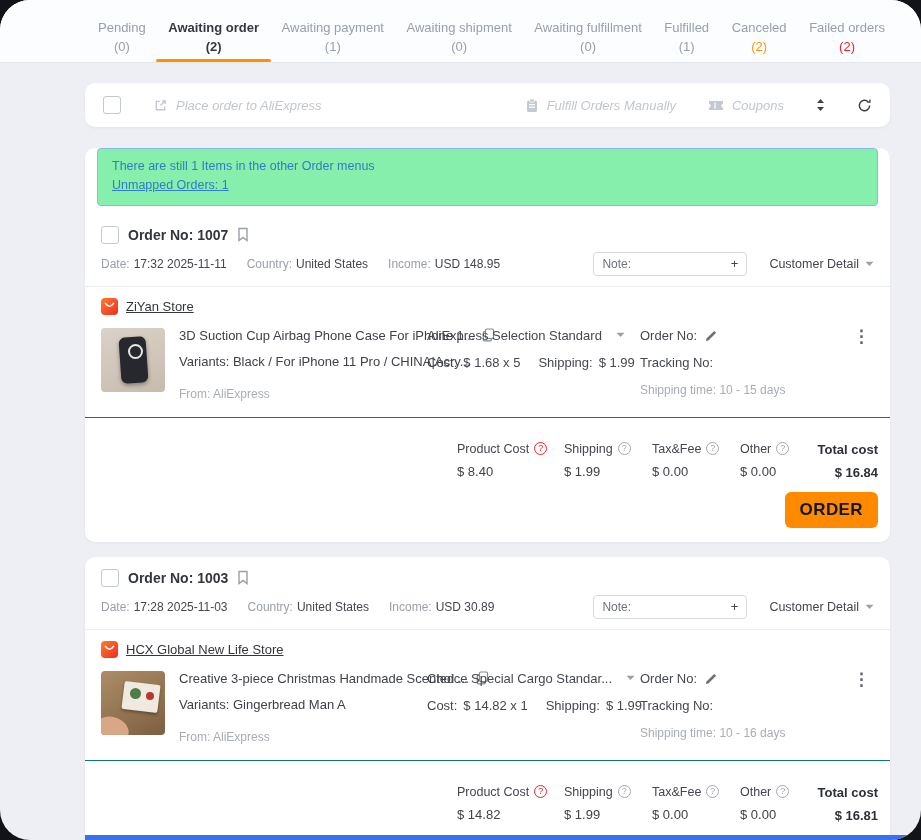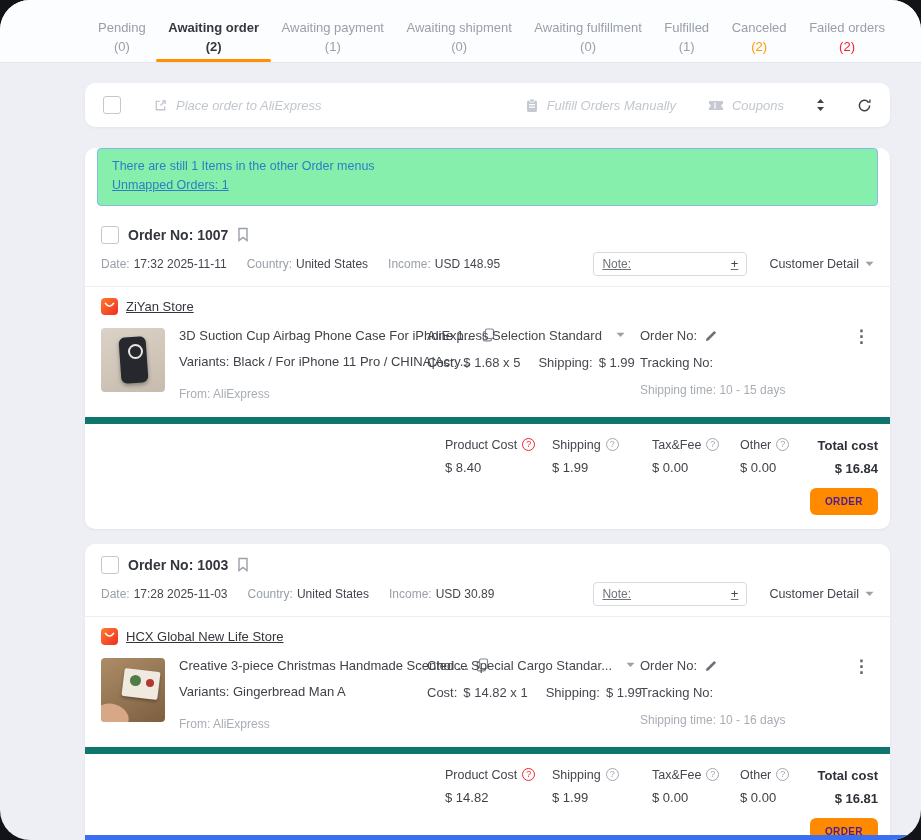--- a/index.html
+++ b/index.html
@@ -31,21 +31,21 @@
   .banner{margin:14px 12px 8px;background:#86efac;border:1px solid #86bbe8;border-radius:4px;
           padding:8px 14px 9px;color:#2f7dc4;font-size:12.5px;line-height:1.55;}
   .banner .lnk{text-decoration:underline;cursor:pointer;}
   
   .order-head{display:flex;align-items:center;gap:9px;padding:12px 16px 0;}
   .order-no{font-size:14px;font-weight:700;color:#33363c;white-space:nowrap;}
   .order-meta{display:flex;align-items:center;padding:8px 16px 10px;font-size:12px;color:#9aa0a8;gap:4px;}
   .order-meta .v{color:#43464d;margin-right:16px;}
   .meta-right{margin-left:auto;display:flex;align-items:center;gap:22px;}
   .note-box{width:136px;height:22px;border:1px solid #d7dbe0;border-radius:4px;display:flex;align-items:center;
-            justify-content:space-between;padding:0 8px;font-size:12px;color:#6e737a;cursor:text;background:#fff;text-decoration:underline;}
+            justify-content:space-between;padding:0 8px;font-size:12px;color:#6e737a;cursor:text;background:#fff;}
   .note-plus{color:#43464d;font-size:13px;}
   .cust{display:flex;align-items:center;gap:6px;font-size:12.5px;color:#43464d;cursor:pointer;}
   .hr{border-top:1px solid #eceef2;margin:0;}
   
   .store-row{display:flex;align-items:center;gap:8px;padding:11px 16px 7px;}
   .ali-icon{width:17px;height:17px;border-radius:4px;background:linear-gradient(135deg,#ff7b2d,#ee2d23);
             display:flex;align-items:center;justify-content:center;}
   .store-name{font-size:13px;color:#33363c;text-decoration:underline;cursor:pointer;}
   .product-row{display:flex;padding:6px 16px 16px;align-items:flex-start;}
   .pimg{width:64px;height:64px;border-radius:4px;margin-right:14px;position:relative;overflow:hidden;flex:none;cursor:pointer;}
@@ -69,33 +69,33 @@
   .ship-method{display:flex;align-items:center;gap:14px;font-size:13px;color:#45484e;cursor:pointer;white-space:nowrap;}
   .pcost{font-size:13px;color:#45484e;margin-top:12px;white-space:nowrap;}
   .pcost .lbl{margin-right:6px;}
   .pcost .gap{display:inline-block;width:18px;}
   .pcol-track{flex:1;display:flex;flex-direction:column;}
   .trow{display:flex;align-items:center;gap:8px;font-size:13px;color:#45484e;white-space:nowrap;}
   .ttrack{margin-top:12px;}
   .ttime{margin-top:13px;font-size:12px;color:#a8adb4;}
   .dots{color:#5f646b;font-size:17px;line-height:1;cursor:pointer;padding:0 4px;flex:none;font-weight:700;}
   
-  .summary{border-top:7px solid #0f766e;padding:14px 12px 0;display:flex;justify-content:flex-end;}
+  .summary{border-top:1px solid #0f766e;padding:24px 12px 0;display:flex;justify-content:flex-end;}
   .scol{width:107px;}
-  .scol.w2{width:88px;}.scol.w3{width:88px;margin-left:12px;}.scol.w4{width:66px;}
+  .scol.w2{width:88px;}.scol.w3{width:88px;}.scol.w4{width:66px;}
   .scol .slabel{font-size:12.5px;color:#43464d;display:flex;align-items:center;gap:5px;white-space:nowrap;}
   .scol .sval{font-size:13px;color:#3f4248;margin-top:8px;}
   .scol.total{width:72px;text-align:right;}
   .scol.total .slabel{justify-content:flex-end;font-weight:700;color:#2e3137;font-size:13px;}
   .scol.total .sval{font-weight:700;color:#2e3137;}
   .qmark{width:13px;height:13px;border-radius:50%;border:1px solid #a3a8af;color:#a3a8af;font-size:9px;
          display:inline-flex;align-items:center;justify-content:center;line-height:1;cursor:pointer;box-sizing:border-box;}
   .qmark.red{border-color:#f5222d;color:#f5222d;}
   .btn-row{display:flex;justify-content:flex-end;padding:12px 12px 14px;}
-  .order-btn{background:#ff8a00;color:#4c1d95;font-weight:700;font-size:10px;border:none;border-radius:6px;
+  .order-btn{background:#ff8a00;color:#0f172a;font-weight:700;font-size:17px;border:none;border-radius:6px;
              padding:8px 15px;letter-spacing:.4px;cursor:pointer;font-family:inherit;}
   .card-order{margin-top:21px;}
   .card-order2{margin-top:15px;}
   .bottom-bar{position:absolute;left:85px;right:0;bottom:0;height:5px;background:#3a6ff2;}
   svg{display:block;}
 </style>
 </head>
 <body>
 
 <div class="page">

